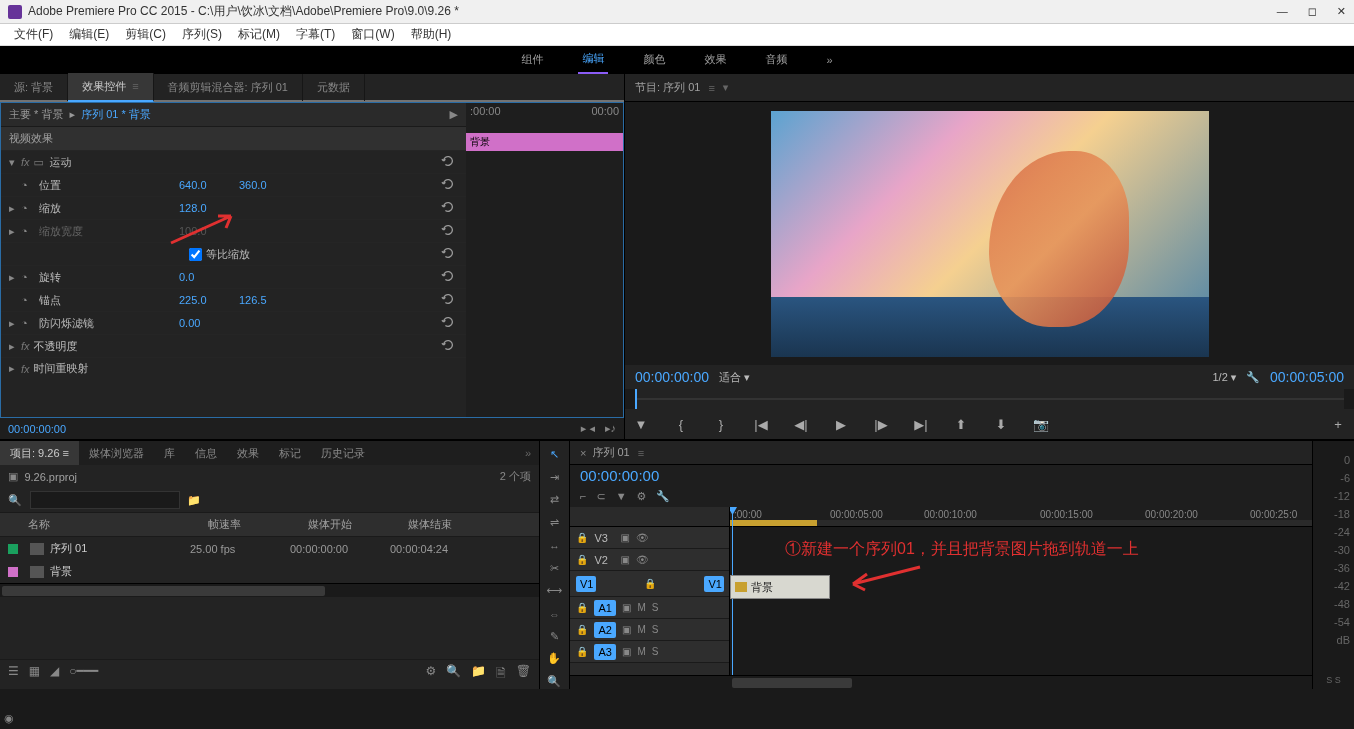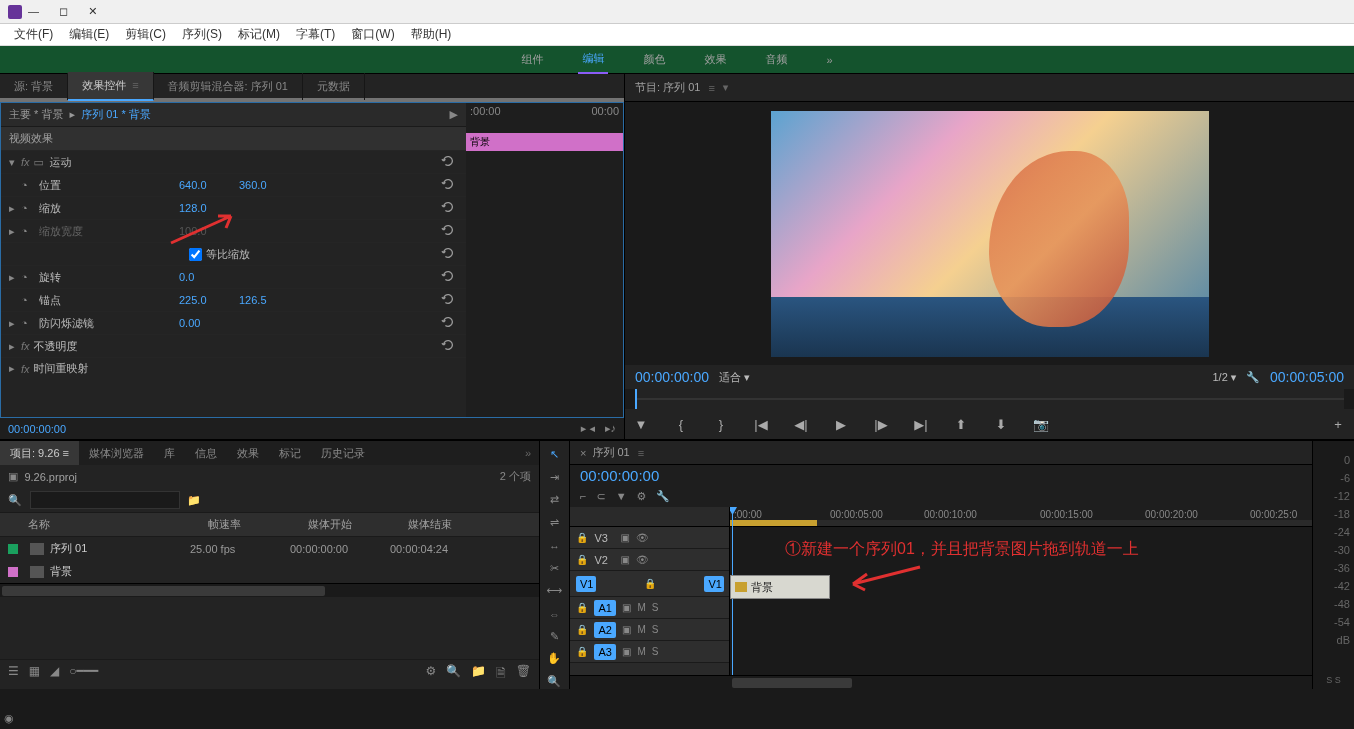--- a/index.html
+++ b/index.html
@@ -10,32 +10,32 @@
 .titlebar-icon { width: 14px; height: 14px; background: #663399; margin-right: 6px; border-radius: 2px; }
 .titlebar-text { flex: 1; font-size: 12px; }
 .window-controls { display: flex; gap: 20px; font-size: 14px; }
 .window-controls span { cursor: pointer; }
 
 
 .menubar { background: #fff; height: 22px; display: flex; align-items: center; padding: 0 6px; color: #333; border-bottom: 1px solid #ddd; }
 .menubar span { padding: 3px 8px; cursor: pointer; font-size: 12px; }
 
 
-.workspace-tabs { background: #14532d; height: 28px; display: flex; align-items: center; justify-content: center; gap: 31px; border-bottom: 1px solid #000; }
+.workspace-tabs { background: #000000; height: 28px; display: flex; align-items: center; justify-content: center; gap: 31px; border-bottom: 1px solid #000; }
 .workspace-tabs span { color: #a0a0a0; cursor: pointer; padding: 6px 4px; }
 .workspace-tabs span.active { color: #4aa8ff; border-bottom: 2px solid #8b5cf6; }
 .workspace-tabs .more { color: #999; }
 
 
 .main { display: flex; height: 365px; }
 .left-panel { width: 625px; display: flex; flex-direction: column; border-right: 1px solid #000; }
 .right-panel { flex: 1; display: flex; flex-direction: column; }
 
 
-.panel-tabs { background: #232323; height: 28px; display: flex; align-items: center; border-bottom: 4px solid #737373; }
+.panel-tabs { background: #232323; height: 28px; display: flex; align-items: center; border-bottom: 2px solid #737373; }
 .panel-tab { padding: 6px 14px; color: #888; cursor: pointer; border-right: 1px solid #161616; }
 .panel-tab.active { background: #373737; color: #ccc; border-bottom: 2px solid #4aa8ff; }
 .panel-tab .menu-icon { margin-left: 6px; color: #666; }
 
 
 .ec-content { flex: 1; background: #232323; display: flex; overflow: hidden; border: 1px solid #2a6ca5; }
 .ec-left { width: 465px; overflow-y: auto; }
 .ec-right { flex: 1; background: #1e1e1e; position: relative; }
 
 .ec-header { display: flex; padding: 4px 8px; align-items: center; background: #2a2a2a; }
@@ -154,20 +154,21 @@
 .scrollbar-thumb { background: #3a3a3a; height: 10px; margin: 2px; border-radius: 2px; }
 
 svg.reset-svg { width: 14px; height: 14px; }
 svg.reset-svg path { stroke: #999; stroke-width: 1.5; fill: none; }
 </style>
 </head>
 <body>
 
 <div class="titlebar">
   <div class="titlebar-icon"></div>
+  <div class="titlebar-text">Adobe Premiere Pro CC 2015 - C:\用户\饮冰\文档\Adobe\Premiere Pro\9.0\9.26 *</div>
   <div class="window-controls">
     <span>—</span>
     <span>◻</span>
     <span>✕</span>
   </div>
 </div>
 
 <div class="menubar">
   <span>文件(F)</span>
   <span>编辑(E)</span>

